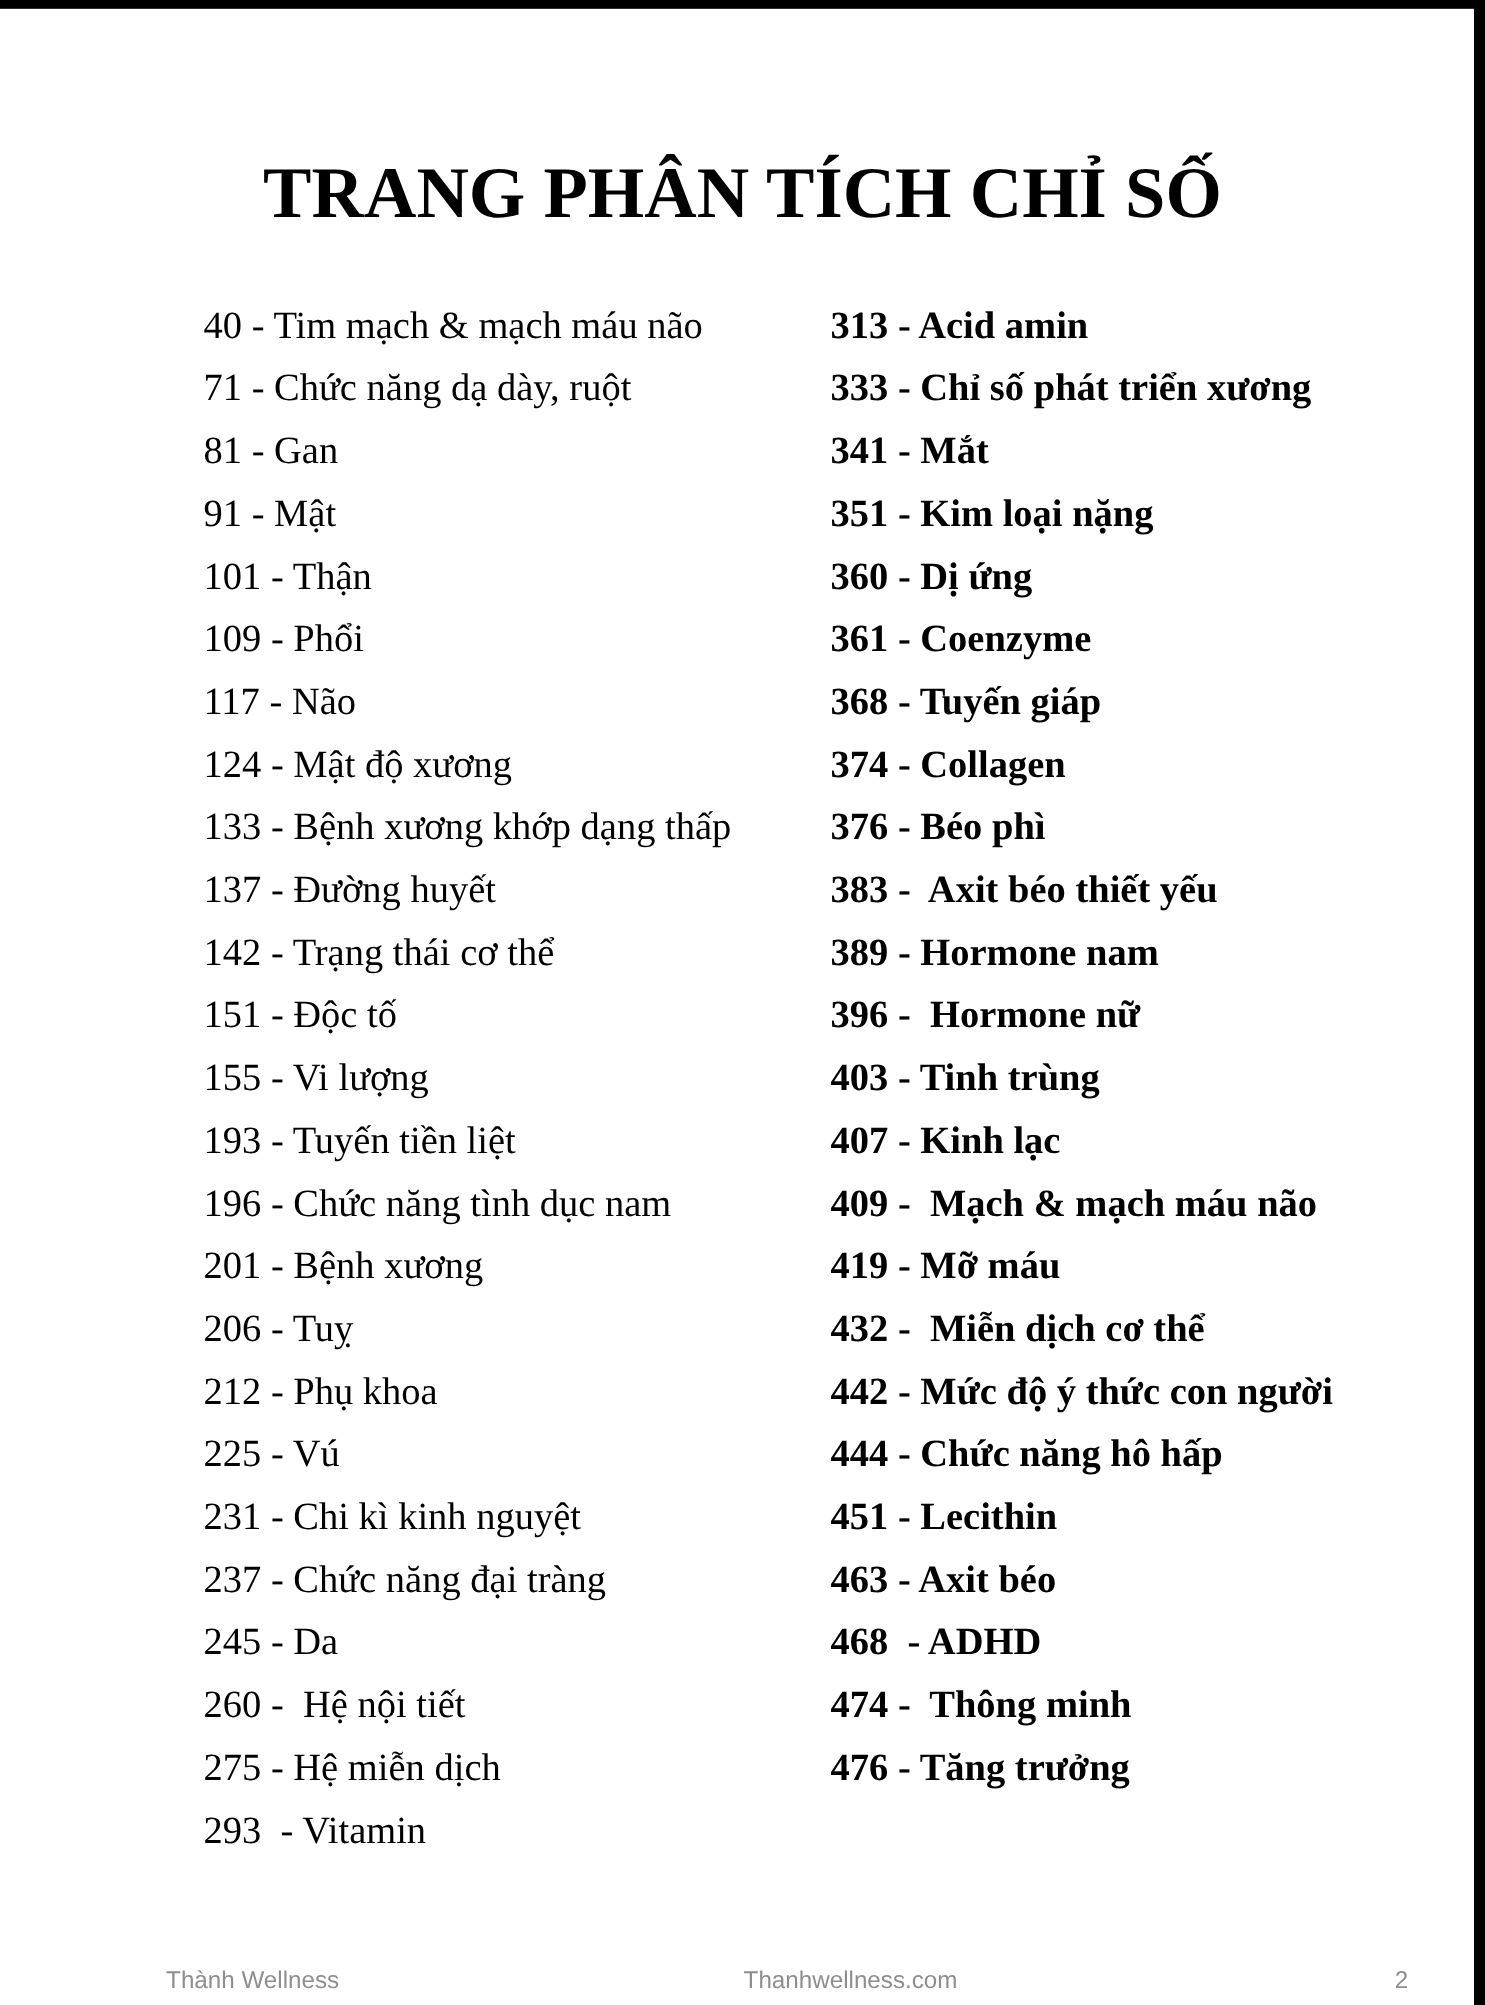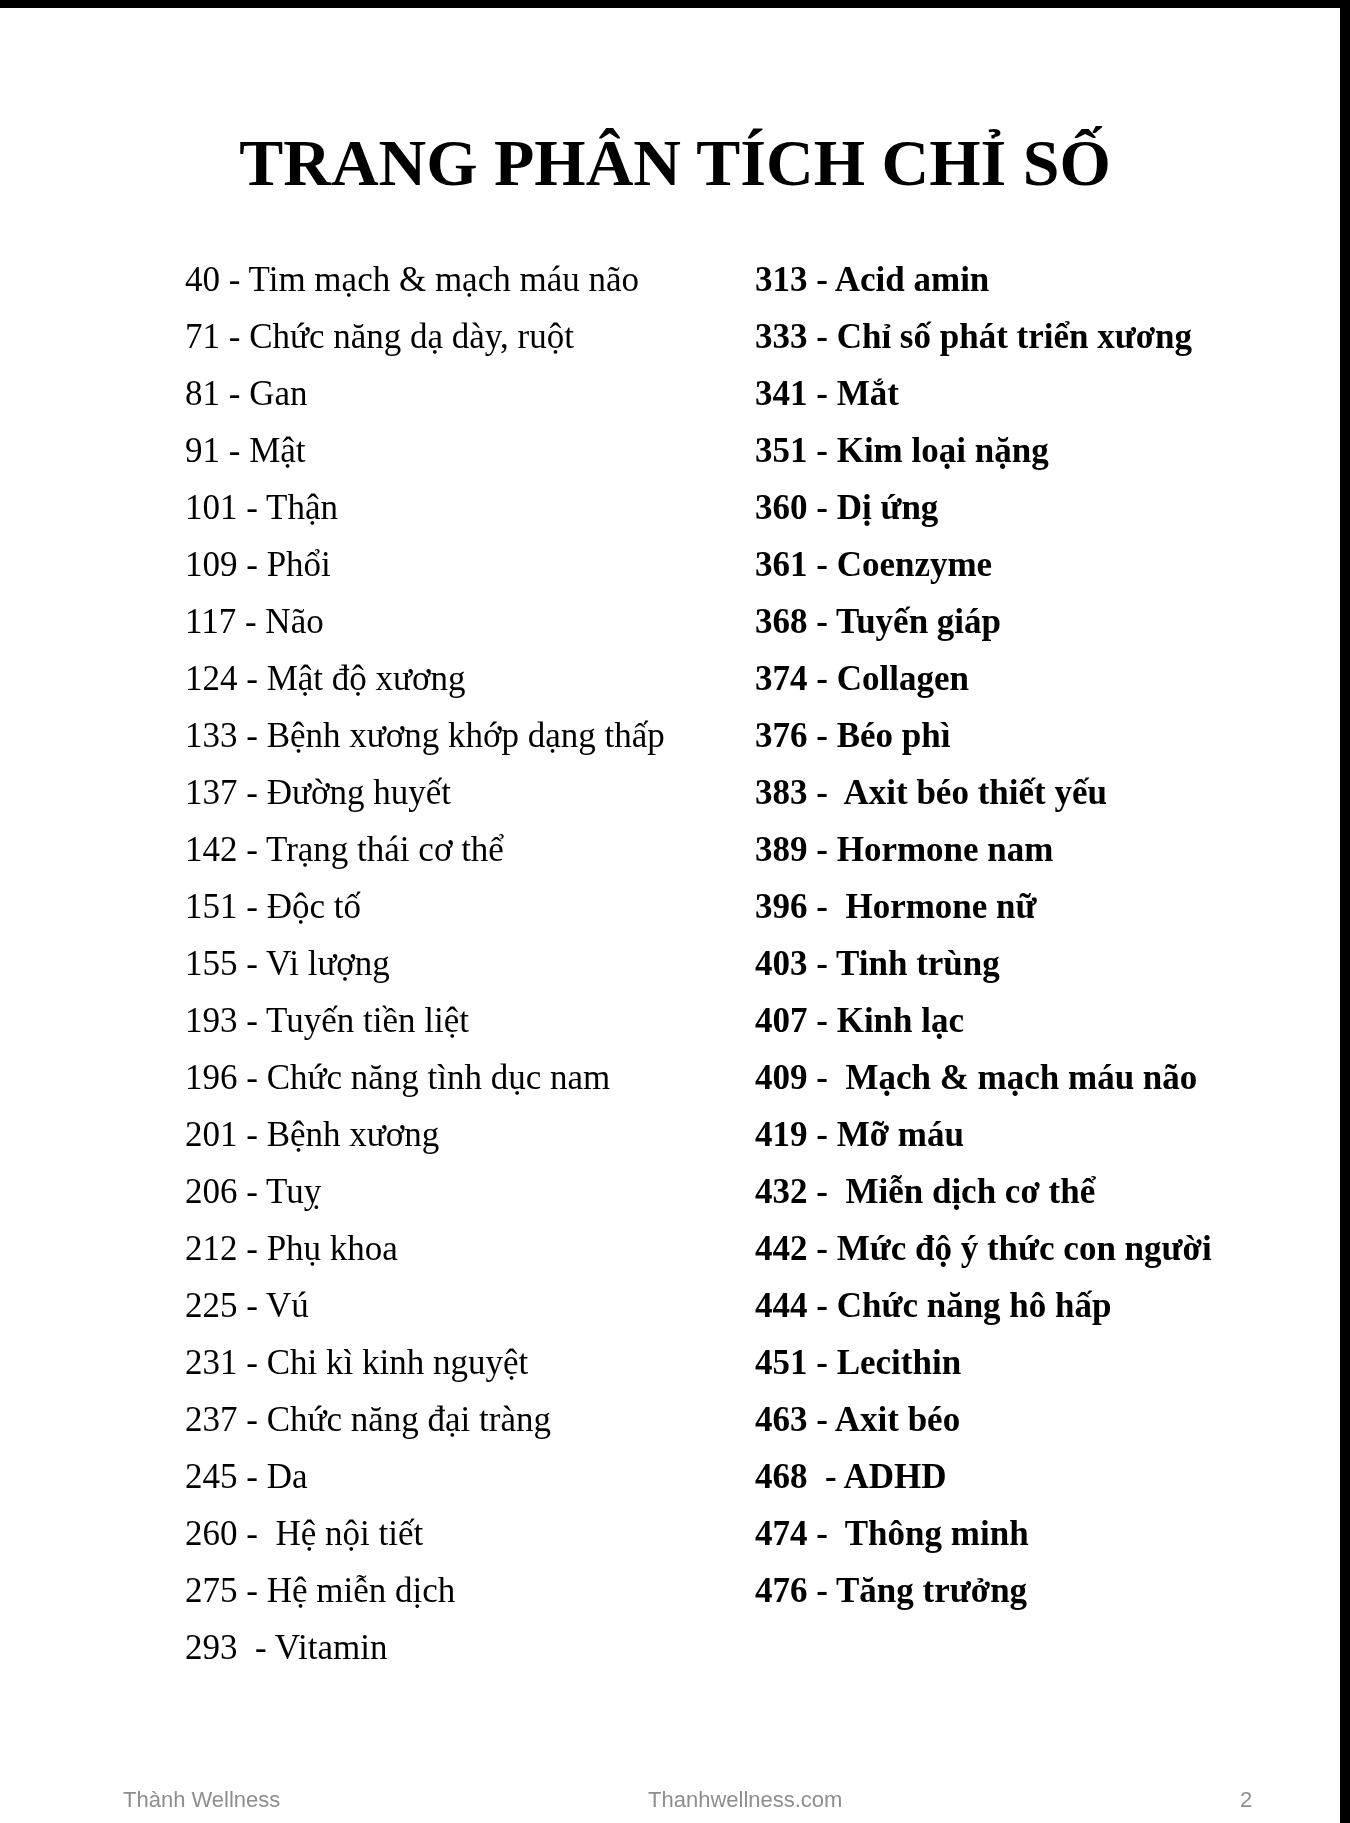--- a/index.html
+++ b/index.html
@@ -25,53 +25,54 @@
   }
   .right-bar {
     position: absolute;
     top: 0; right: 0;
     width: 10px;
     height: 100%;
     background: var(--border-color, #000000);
   }
   .title {
     position: absolute;
-    top: 86px;
+    top: 99px;
     left: 0;
     width: 100%;
     text-align: center;
     font-family: "Liberation Serif", serif;
     font-weight: bold;
     font-size: 66px;
     line-height: 1;
     color: var(--text-color, #000000);
     white-space: pre;
   }
   .toc-col {
     position: absolute;
-    top: 251px;
+    top: 267px;
     margin: 0;
     padding: 0;
     list-style: none;
     font-family: "Liberation Serif", serif;
     font-size: 35px;
     line-height: 57px;
     white-space: pre; 
     color: var(--text-color, #000000);
   }
   .toc-col.left  { left: 185px; }
   .toc-col.right { left: 755px; font-weight: bold; }
   .footer-text {
     position: absolute;
     top: 1789px;
     font-family: "Liberation Sans", sans-serif;
     font-size: 22px;
     line-height: 1;
     color: var(--footer-color, #8e8e8e);
     white-space: pre;
+    margin-left: 28px;
   }
   .footer-left   { left: 123px; }
   .footer-center { left: 648px; }
   .footer-page   { left: 1240px; }
 </style>
 </head>
 <body>
 
 <div class="page">
   <div class="top-bar"></div>

